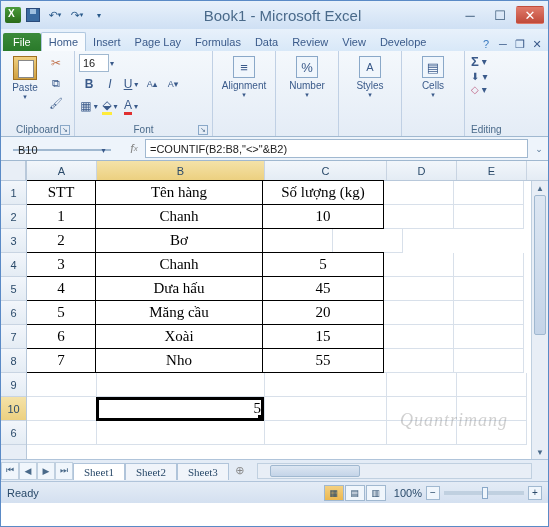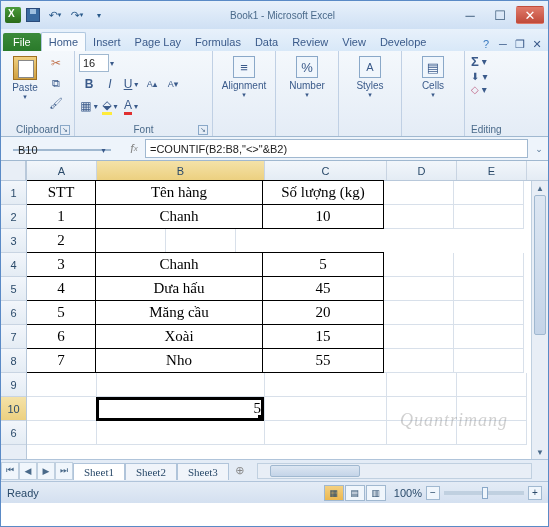--- a/index.html
+++ b/index.html
@@ -6,21 +6,21 @@
 body { width: 549px; height: 527px; background: #fff; overflow: hidden; border: 1px solid #5a8ac6; font-size: 11px; }
 
 
 .titlebar { height: 28px; background: linear-gradient(#e8f1fb, #cfe0f4); display: flex; align-items: center; padding: 0 4px; }
 .qat { display: flex; align-items: center; gap: 2px; }
 .excel-icon { width: 16px; height: 16px; background: linear-gradient(#4a9b3a,#2a6b1a); border-radius: 2px; position: relative; }
 .excel-icon::after { content: "X"; color: #fff; font-size: 10px; font-weight: bold; position: absolute; left: 3px; top: 1px; }
 .qat-btn { width: 20px; height: 20px; display: flex; align-items: center; justify-content: center; color: #2a5a8a; font-size: 11px; }
 .save-ico { width: 14px; height: 14px; background: #3a6aa0; border: 1px solid #2a4a7a; position: relative; }
 .save-ico::after { content: ""; position: absolute; left: 3px; top: 0; width: 6px; height: 5px; background: #a0c0e0; }
-.title-text { flex: 1; text-align: center; color: #4a6a8a; font-size: 10px; }
+.title-text { flex: 1; text-align: center; color: #4a6a8a; font-size: 15px; }
 .win-controls { display: flex; gap: 2px; }
 .win-btn { width: 28px; height: 18px; display: flex; align-items: center; justify-content: center; color: #3a5a7a; font-size: 13px; border: 1px solid transparent; }
 .close-btn { background: linear-gradient(#e07a6a,#c04a3a); color: #fff; border-radius: 2px; }
 
 
 .ribbon-tabs { height: 22px; background: linear-gradient(#e8f1fb,#d8e8f8); display: flex; align-items: flex-end; padding-left: 2px; }
 .file-tab { background: linear-gradient(#3a8a3a,#2a7a2a); color: #fff; padding: 3px 10px; border-radius: 2px 2px 0 0; font-size: 11px; }
 .tab { padding: 3px 7px; color: #3a5a8a; font-size: 11px; }
 .tab.active { background: #f8fbfe; border: 1px solid #b0c8e0; border-bottom: none; border-radius: 2px 2px 0 0; }
 .window-ctrl-mini { margin-left: auto; display:flex; gap:3px; padding-right:4px; color:#3a5a8a; }
@@ -299,20 +299,21 @@
       </div>
       <div class="row">
           <div class="cell bordered wA">1</div>
           <div class="cell bordered wB">Chanh</div>
           <div class="cell bordered wC">10</div>
           <div class="cell wD"></div>
           <div class="cell wE"></div>
         </div>
       <div class="row">
           <div class="cell bordered wA">2</div>
+          <div class="cell bordered wB">Bơ</div>
           <div class="cell wD"></div>
           <div class="cell wE"></div>
         </div>
       <div class="row">
           <div class="cell bordered wA">3</div>
           <div class="cell bordered wB">Chanh</div>
           <div class="cell bordered wC">5</div>
           <div class="cell wD"></div>
           <div class="cell wE"></div>
         </div>

